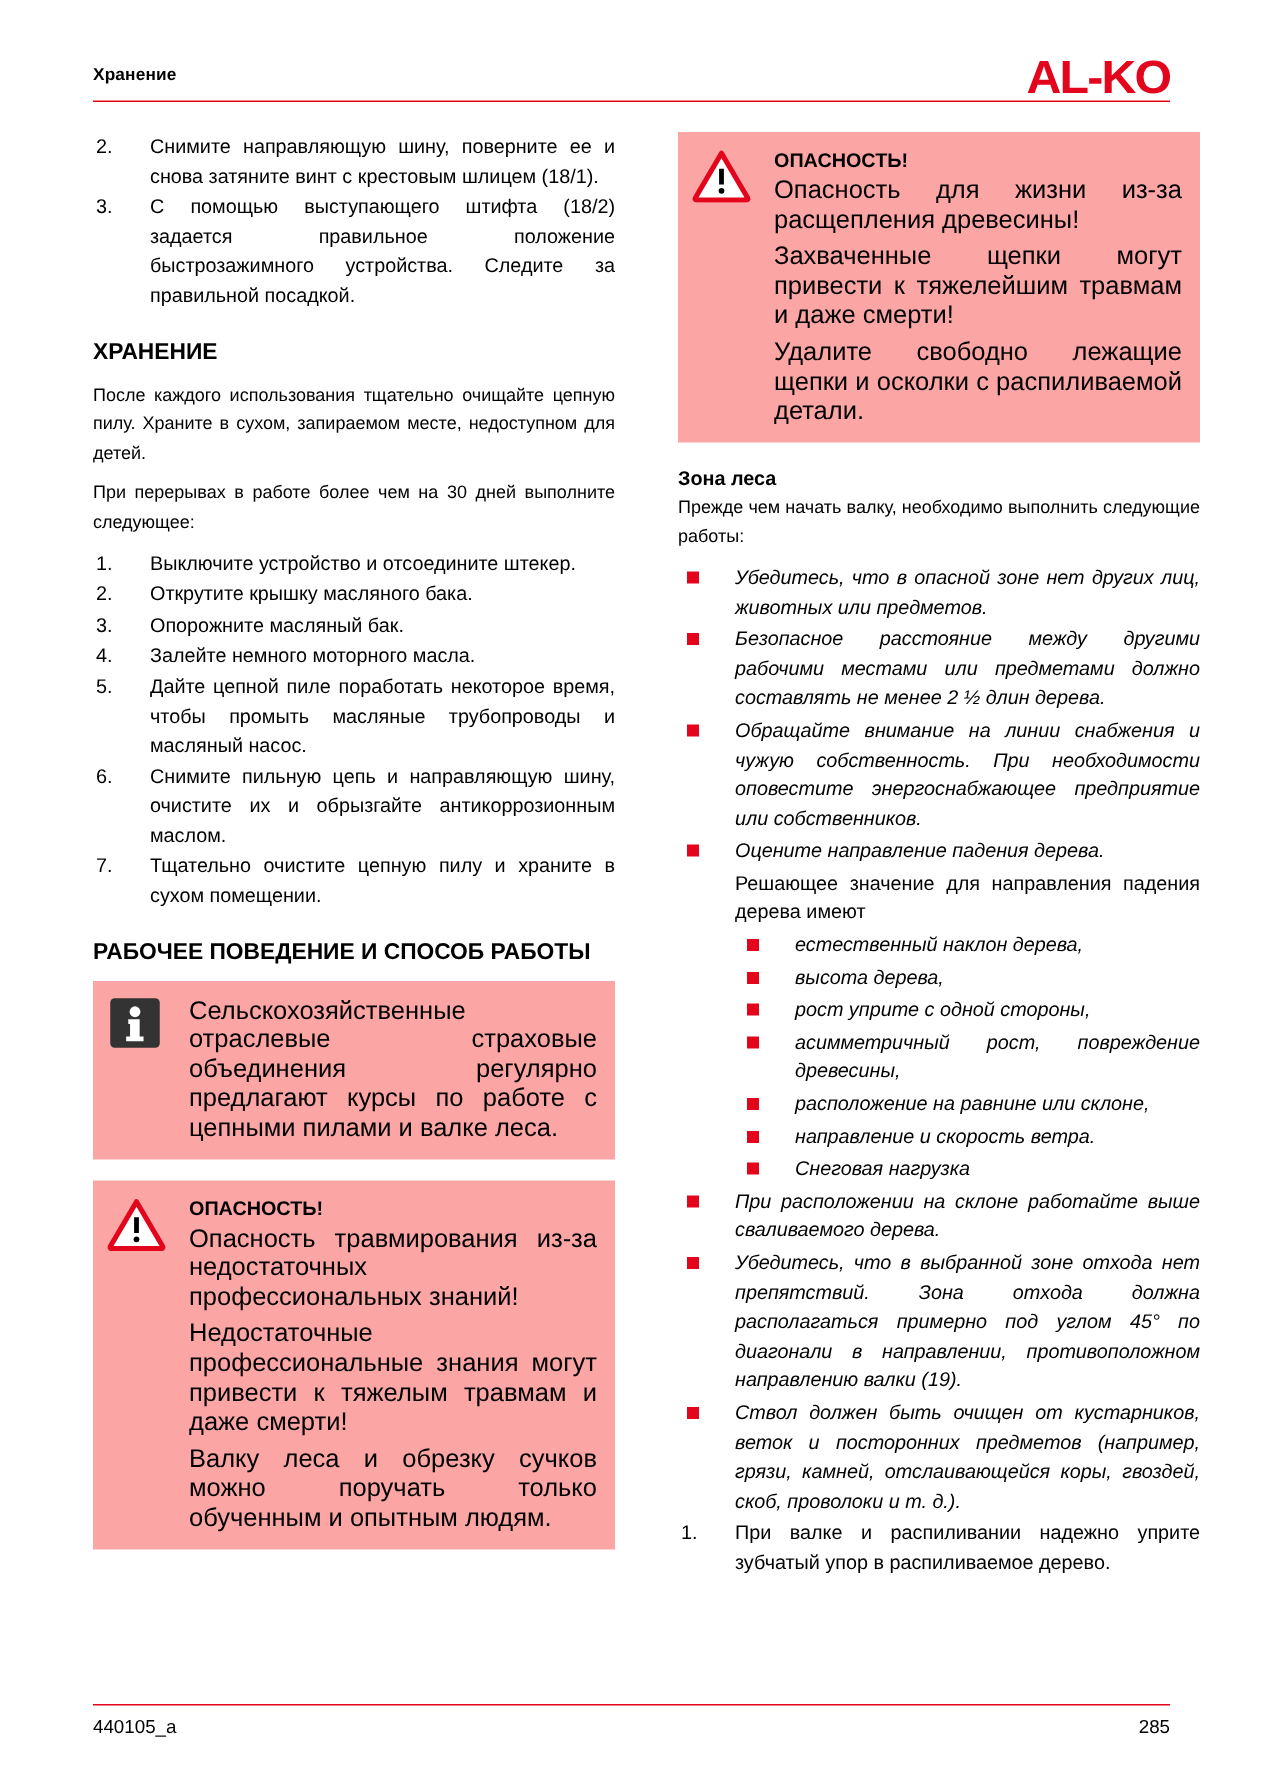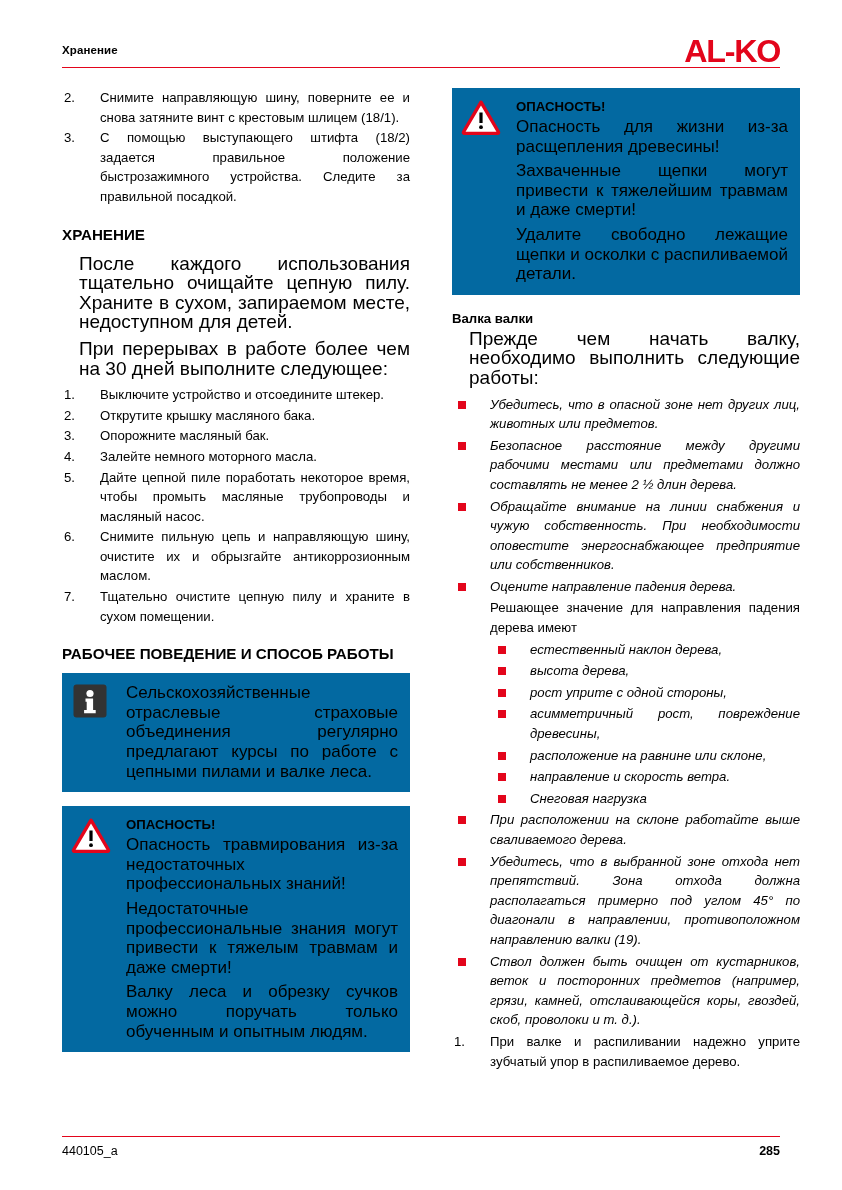--- a/index.html
+++ b/index.html
@@ -64,25 +64,24 @@
   .col {
     position: absolute;
     top: 88px;
     width: 348px;
   }
   .col-left  { left: 62px; }
   .col-right { left: 452px; }
 
   
   p.body {
-    font-size: 19px;
+    font-size: 12px;
     line-height: 19.6px;
     text-align: justify;
     margin-bottom: 7px;
-    margin-left: 17px;
   }
 
   h2.section {
     font-size: 15.2px;
     font-weight: bold;
     line-height: 20px;
     margin-top: 18px;
     margin-bottom: 9px;
     text-transform: uppercase;
   }
@@ -151,21 +150,21 @@
   .sub-para {
     margin-left: 38px;
     font-size: 13.2px;
     line-height: 19.6px;
     text-align: justify;
     margin-bottom: 2px;
   }
 
   
   .box {
-    background: #0369a1;
+    background: #fca5a5;
     padding: 10px 12px 11px 12px;
     margin: 6px 0 14px 0;
     position: relative;
     min-height: 40px;
   }
   .box-inner {
     padding-left: 52px;
   }
   .box p {
     font-size: 17px;
@@ -217,21 +216,21 @@
   }
   .footer-left {
     position: absolute;
     left: 0; top: 0;
     font-size: 12.5px;
   }
   .footer-right {
     position: absolute;
     right: 0; top: 0;
     font-size: 12.5px;
-    font-weight: bold;
+    font-weight: normal;
   }
 </style>
 </head>
 <body>
 
 <div class="page">
 
   <div class="header">
     <div class="header-title">Хранение</div>
     <div class="header-logo">AL-KO</div>
@@ -324,21 +323,21 @@
         <circle cx="20" cy="28.2" r="1.9" fill="#000000"></circle>
       </svg>
       <div class="box-inner">
         <p class="box-title">ОПАСНОСТЬ!</p>
         <p>Опасность для жизни из-за расщепления древесины!</p>
         <p>Захваченные щепки могут привести к тяжелейшим травмам и даже смерти!</p>
         <p>Удалите свободно лежащие щепки и осколки с распиливаемой детали.</p>
       </div>
     </div>
 
-    <h3 class="sub">Валка валки</h3>
+    <h3 class="sub">Зона леса</h3>
     <p class="body">Прежде чем начать валку, необходимо выполнить следующие работы:</p>
 
     <ul class="bul">
       <li>
         <span class="sq"></span>
         <span>Убедитесь, что в опасной зоне нет других лиц, животных или предметов.</span>
       </li>
       <li>
         <span class="sq"></span>
         <span>Безопасное расстояние между другими рабочими местами или предметами должно составлять не менее 2 ½ длин дерева.</span>

